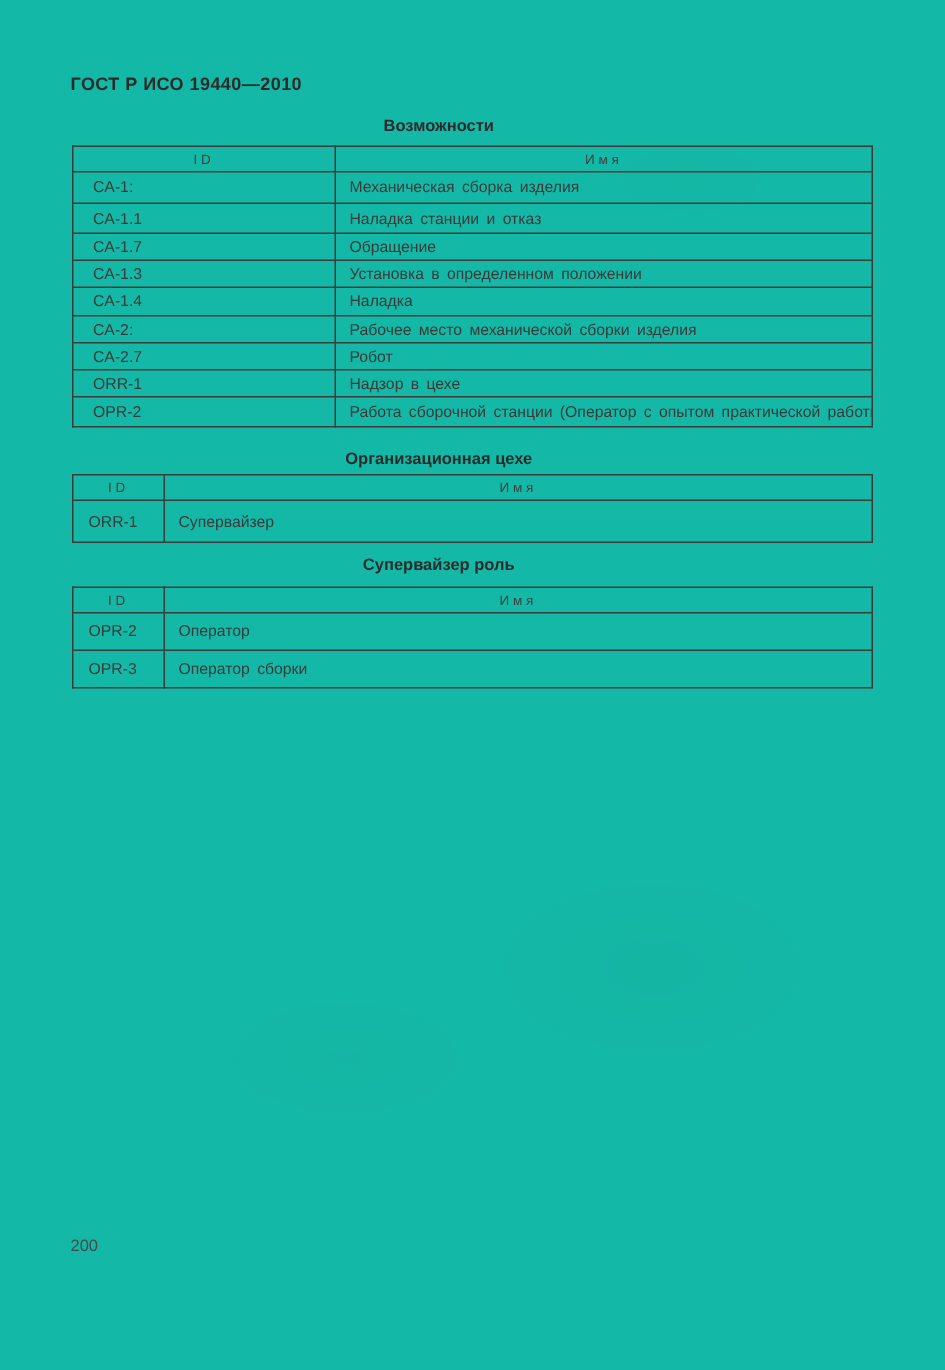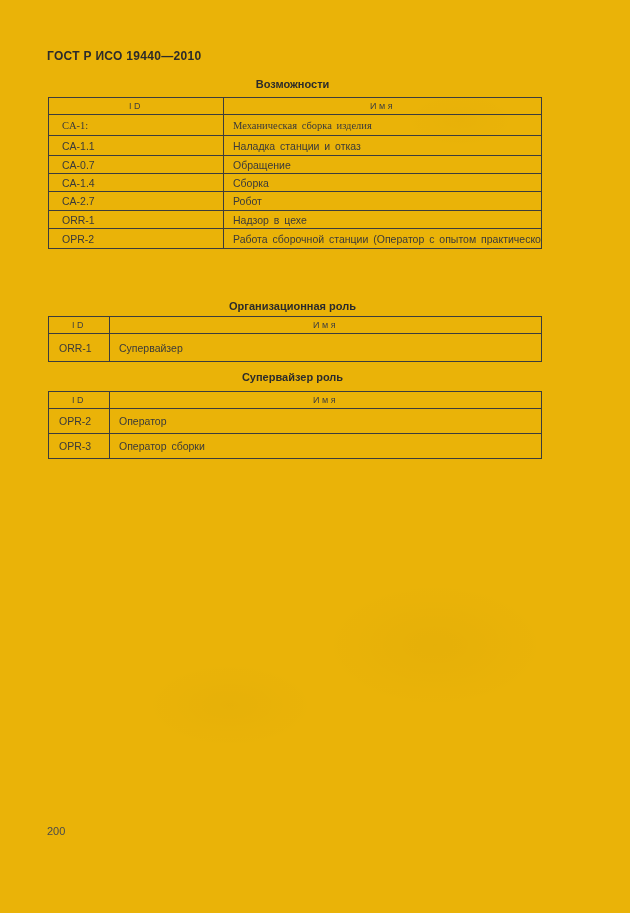--- a/index.html
+++ b/index.html
@@ -4,21 +4,21 @@
 <style>
   html, body {
     margin: 0;
     padding: 0;
     background: #ffffff;
   }
   .page {
     position: relative;
     width: 630px;
     height: 913px;
-    background: #eab308;
+    background: #14b8a6;
     font-family: "Liberation Sans", "DejaVu Sans", sans-serif;
     color: #3a3a3a;
     overflow: hidden;
   }
   .doc-header {
     position: absolute;
     left: 47px;
     top: 49px;
     font-size: 12px;
     font-weight: bold;
@@ -38,21 +38,21 @@
   .title-1 { top: 300px; }
   .title-2 { top: 371px; }
 
   .tbl { position: absolute; left: 48px; }
   .tbl-0 { top: 97px; }
   .tbl-1 { top: 316px; }
   .tbl-2 { top: 391px; }
 
   .tbl table {
     border-collapse: collapse;
-    width: 494px;
+    width: 534px;
     table-layout: fixed;
   }
   .tbl th, .tbl td {
     border: 1px solid #3c3c3c;
     padding: 0;
     overflow: hidden;
   }
   .tbl th {
     height: 16px;
     font-size: 9px;
@@ -67,21 +67,21 @@
     white-space: nowrap;
     vertical-align: middle;
   }
   .tbl td.id-cell { padding-left: 13px; }
   .tbl td.name-cell { padding-left: 9px; word-spacing: 2px; }
 
   .tbl-0 col.c1 { width: 175px; }
   .tbl-1 col.c1, .tbl-2 col.c1 { width: 61px; }
 
   .tbl-0 tbody tr { height: 18px; }
-  .tbl-0 tbody tr:nth-child(1) { height: 21px; font-family: Liberation Serif, serif; }
+  .tbl-0 tbody tr:nth-child(1) { height: 21px; }
   .tbl-0 tbody tr:nth-child(2) { height: 20px; }
   .tbl-0 tbody tr:nth-child(5) { height: 19px; }
   .tbl-0 tbody tr:last-child { height: 20px; }
 
   .tbl-1 td.id-cell, .tbl-2 td.id-cell { padding-left: 10px; }
   .tbl-1 tbody tr { height: 28px; }
   .tbl-2 tbody tr { height: 25px; }
 
   .page-number {
     position: absolute;
@@ -133,44 +133,52 @@
         <tbody>
           <tr>
             <td class="id-cell">CA-1:</td>
             <td class="name-cell">Механическая сборка изделия</td>
           </tr>
           <tr>
             <td class="id-cell">CA-1.1</td>
             <td class="name-cell">Наладка станции и отказ</td>
           </tr>
           <tr>
-            <td class="id-cell">CA-0.7</td>
+            <td class="id-cell">CA-1.7</td>
             <td class="name-cell">Обращение</td>
           </tr>
           <tr>
+            <td class="id-cell">CA-1.3</td>
+            <td class="name-cell">Установка в определенном положении</td>
+          </tr>
+          <tr>
             <td class="id-cell">CA-1.4</td>
-            <td class="name-cell">Сборка</td>
+            <td class="name-cell">Наладка</td>
+          </tr>
+          <tr>
+            <td class="id-cell">CA-2:</td>
+            <td class="name-cell">Рабочее место механической сборки изделия</td>
           </tr>
           <tr>
             <td class="id-cell">CA-2.7</td>
             <td class="name-cell">Робот</td>
           </tr>
           <tr>
             <td class="id-cell">ORR-1</td>
             <td class="name-cell">Надзор в цехе</td>
           </tr>
           <tr>
             <td class="id-cell">OPR-2</td>
             <td class="name-cell">Работа сборочной станции (Оператор с опытом практической работы)</td>
           </tr>
         </tbody>
       </table>
     </div>
 
-  <div class="table-title title-1">Организационная роль</div>
+  <div class="table-title title-1">Организационная цехе</div>
   <div class="tbl tbl-1">
       <table>
         <colgroup>
           <col class="c1">
           <col class="c2">
         </colgroup>
         <thead>
           <tr>
             <th>ID</th>
             <th>Имя</th>

